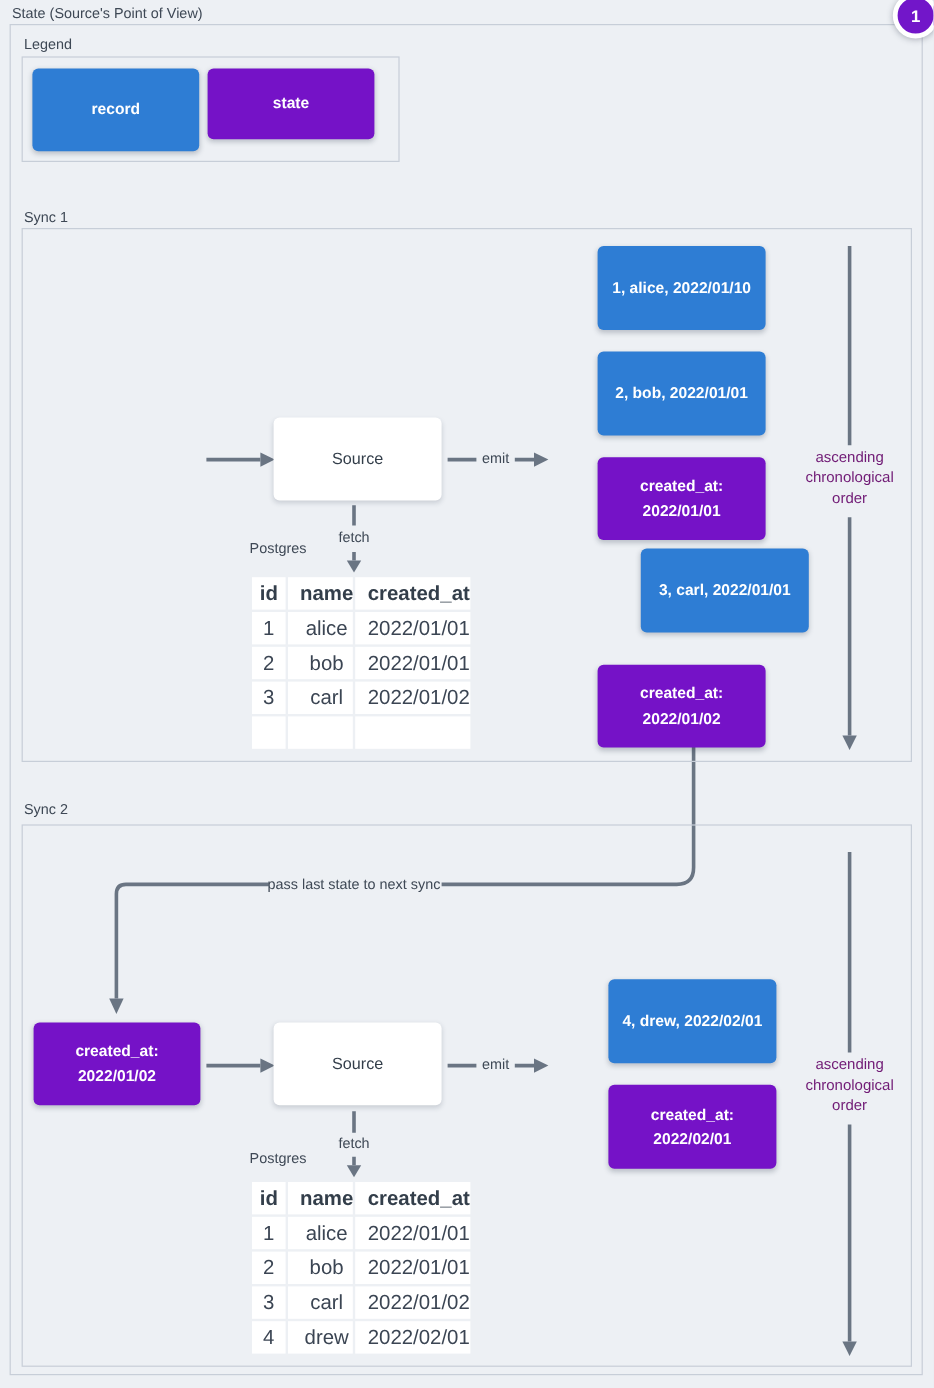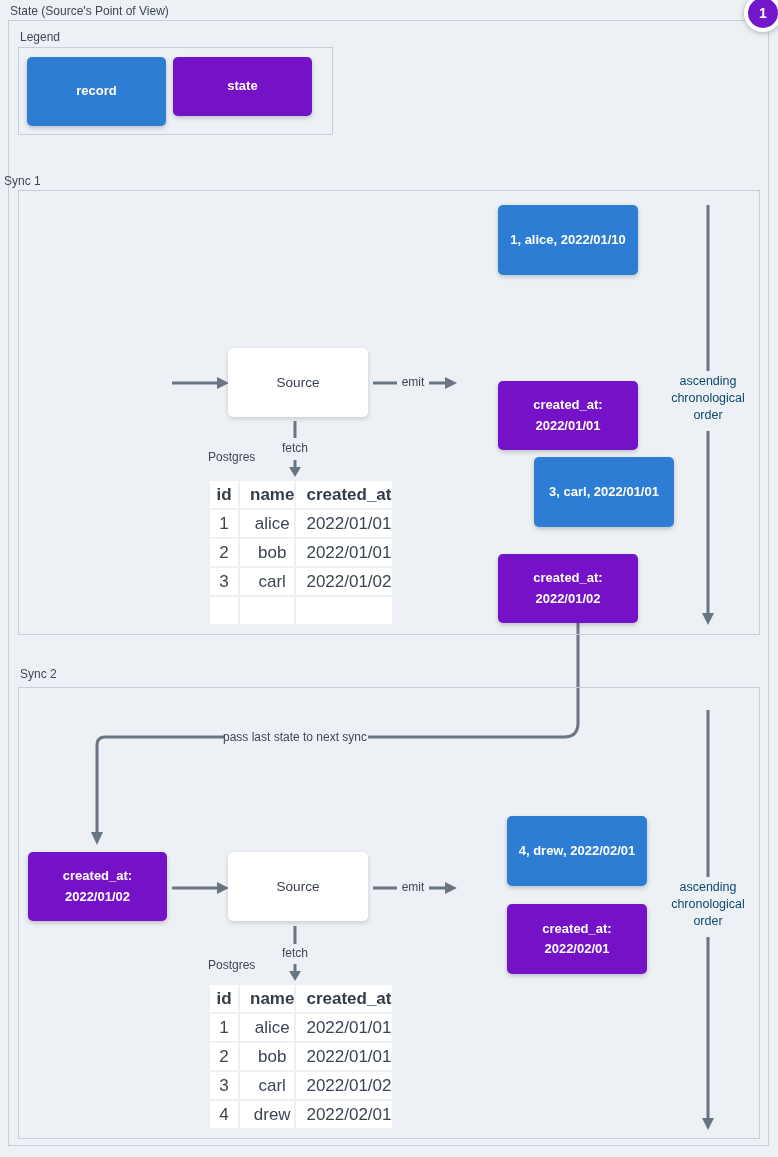--- a/index.html
+++ b/index.html
@@ -27,21 +27,21 @@
     position:absolute; display:flex; align-items:center; justify-content:center;
     background:#fff; border-radius:5px; font-size:13.5px; color:#333e4a;
     box-shadow:0 2px 4px rgba(40,50,70,.18);
   }
   .tinytext {
     position:absolute; font-size:12px; color:#3e4855; white-space:nowrap;
   }
   .center { text-align:center; }
   .asc {
     position:absolute; width:100px; text-align:center; font-size:12.5px;
-    line-height:17px; color:#0c4a6e; white-space:pre-line;
+    line-height:17px; color:#701a75; white-space:pre-line;
   }
   svg.overlay { position:absolute; left:0; top:0; pointer-events:none; }
   .pg-table {
     position:absolute; border-collapse:separate; border-spacing:2px;
     font-size:17px; color:#3b4553;
   }
   .pg-table th, .pg-table td { background:#fff; height:27px; }
   .pg-table th { font-weight:bold; color:#333e4a; }
   .col-id { width:28px; text-align:center; }
   .col-name { width:46px; text-align:center; padding-left:10px; }
@@ -94,30 +94,31 @@
   </svg>
 
   <div class="frame-label" style="left:10px; top:4px;">State (Source's Point of View)</div>
   <div class="frame" style="left:8px; top:20px; width:761px; height:1126px;"></div>
 
   <div class="frame-label" style="left:20px; top:30px;">Legend</div>
   <div class="frame" style="left:18px; top:47px; width:315px; height:88px;"></div>
   <div class="chip record" style="left:27px; top:57px; width:139px; height:69px;">record</div>
   <div class="chip state" style="left:173px; top:57px; width:139px; height:59px;">state</div>
 
-  <div class="frame-label" style="left:4px; top:174px;">Sync 1</div>
+  <div class="frame-label" style="left:20px; top:174px;">Sync 1</div>
   <div class="frame" style="left:18px; top:190px; width:742px; height:445px;"></div>
 
   <div class="whitebox" style="left:228px; top:348px; width:140px; height:69px;">Source</div>
 
   <div class="tinytext center" style="left:398px; top:375px; width:30px;">emit</div>
   <div class="tinytext center" style="left:270px; top:441px; width:50px;">fetch</div>
   <div class="tinytext" style="left:208px; top:450px;">Postgres</div>
 
   <div class="chip record" style="left:498px; top:205px; width:140px; height:70px;">1, alice, 2022/01/10</div>
+  <div class="chip record" style="left:498px; top:293px; width:140px; height:70px;">2, bob, 2022/01/01</div>
   <div class="chip state" style="left:498px; top:381px; width:140px; height:69px;">created_at:
 2022/01/01</div>
   <div class="chip record" style="left:498px; top:457px; width:140px; height:70px;margin-left:36px;">3, carl, 2022/01/01</div>
   <div class="chip state" style="left:498px; top:554px; width:140px; height:69px;">created_at:
 2022/01/02</div>
 
   <div class="asc" style="left:658px; top:373px;">ascending
 chronological
 order</div>
 

